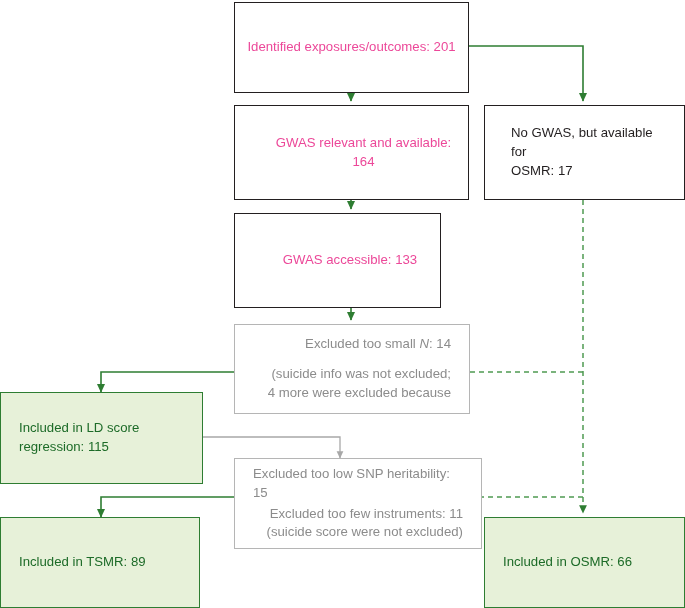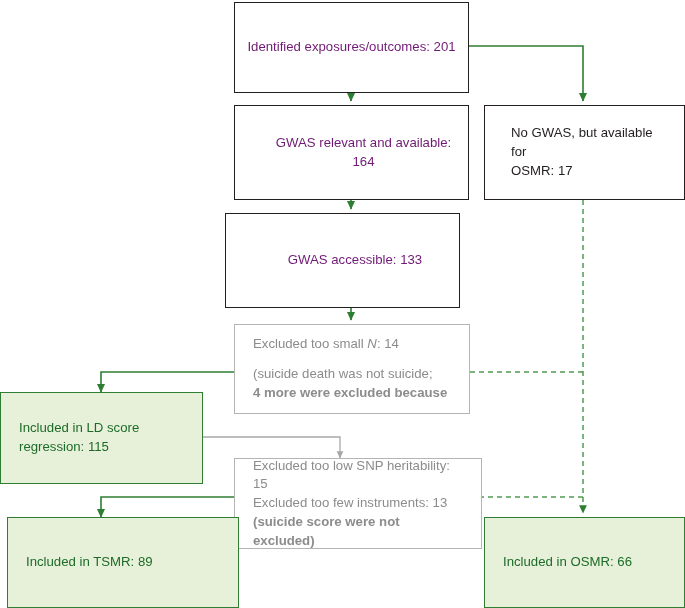--- a/index.html
+++ b/index.html
@@ -36,46 +36,45 @@
     font-size: 13.2px;
     line-height: 1.42;
   }
   .node .line {
     display: block;
   }
   
   .node.primary {
     border: 1.6px solid #231f20;
     background: #ffffff;
-    color: #701a75;
+    color: #ec4899;
     align-items: center;
     text-align: center;
     padding: 6px 12px;
   }
   
   .node.primary-left {
     border: 1.6px solid #231f20;
     background: #ffffff;
     color: #231f20;
     align-items: flex-start;
     text-align: left;
     padding: 6px 26px;
   }
   
   .node.excluded {
     border: 1.2px solid #b5b5b5;
     background: #ffffff;
     color: #8c8c8c;
-    align-items: flex-start;
+    align-items: flex-end;
     text-align: left;
     padding: 6px 18px;
   }
   .node.excluded .line + .line {
     margin-top: 0px;
-    font-weight: bold;
   }
   .node.excluded .gap {
     height: 11px;
   }
   
   .node.included {
     border: 1.6px solid #2e7d32;
     background: #e7f1d9;
     color: #1d6b28;
     align-items: flex-start;
@@ -128,44 +127,44 @@
 
   <div class="node primary" style="left:234px; top:105px; width:235px; height:95px;padding-left:36px;">
     <span class="line">GWAS relevant and available: 164</span>
   </div>
 
   <div class="node primary-left" style="left:484px; top:105px; width:201px; height:95px;">
     <span class="line">No GWAS, but available for</span>
     <span class="line">OSMR: 17</span>
   </div>
 
-  <div class="node primary" style="left:225px; top:213px; width:235px; height:95px;padding-left:37px;">
+  <div class="node primary" style="left:234px; top:213px; width:207px; height:95px;padding-left:37px;">
     <span class="line">GWAS accessible: 133</span>
   </div>
 
   <div class="node excluded" style="left:234px; top:324px; width:236px; height:90px;">
     <span class="line"><span>Excluded too small </span><span class="italic-n">N</span><span>: 14</span></span>
     <span class="gap"></span>
-    <span class="line">(suicide death was not suicide;</span>
+    <span class="line">(suicide info was not excluded;</span>
     <span class="line">4 more were excluded because</span>
   </div>
 
   <div class="node included" style="left:0px; top:392px; width:203px; height:92px;">
     <span class="line">Included in LD score</span>
     <span class="line">regression: 115</span>
   </div>
 
   <div class="node excluded" style="left:234px; top:458px; width:248px; height:91px;">
     <span class="line">Excluded too low SNP heritability: 15</span>
     <span class="gap"></span>
-    <span class="line">Excluded too few instruments: 13</span>
+    <span class="line">Excluded too few instruments: 11</span>
     <span class="line">(suicide score were not excluded)</span>
   </div>
 
-  <div class="node included" style="left:7px; top:517px; width:232px; height:91px;">
+  <div class="node included" style="left:0px; top:517px; width:200px; height:91px;">
     <span class="line">Included in TSMR: 89</span>
   </div>
 
   <div class="node included" style="left:484px; top:517px; width:201px; height:91px;">
     <span class="line">Included in OSMR: 66</span>
   </div>
 
 </div>
 
 </body></html>

